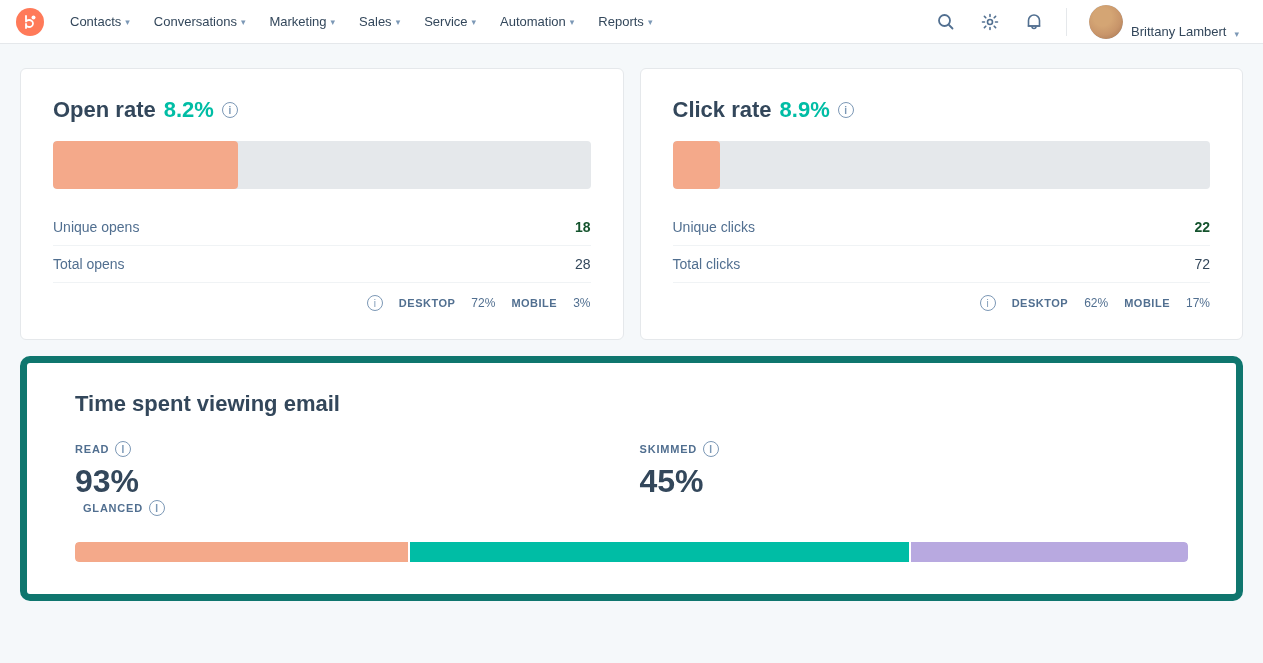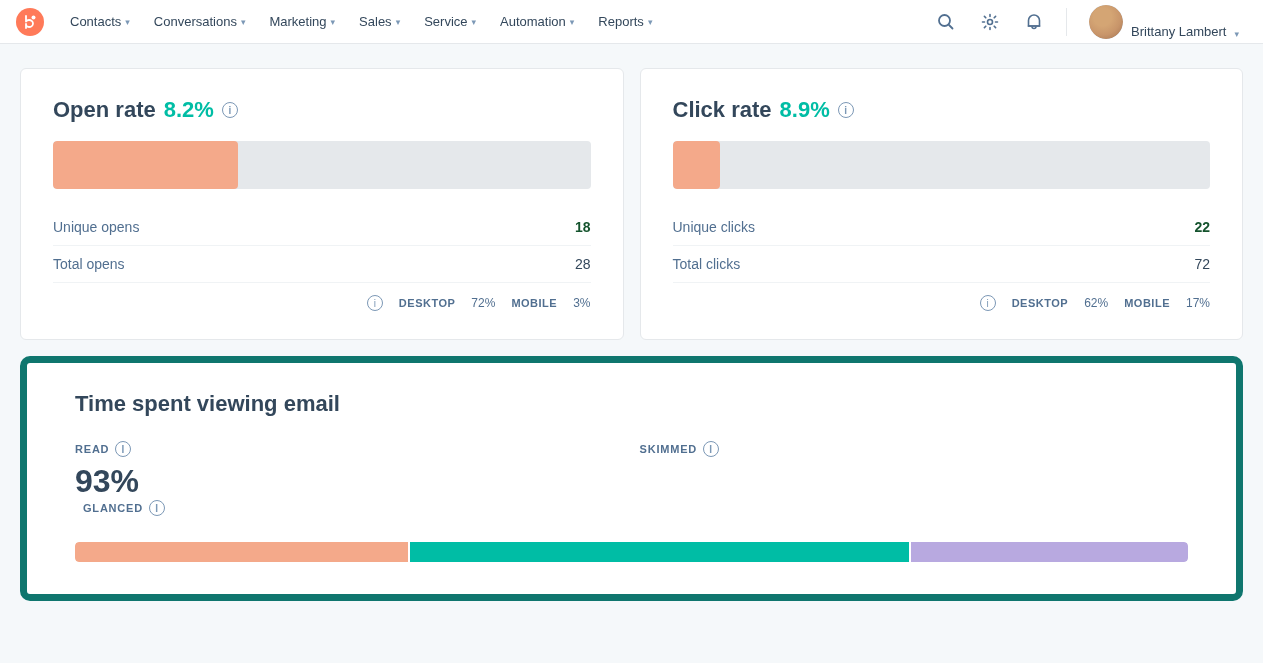--- a/index.html
+++ b/index.html
@@ -377,20 +377,21 @@
           <span>READ</span>
           <span class="info-icon">i</span>
         </div>
         <div class="time-metric-value">93%</div>
       </div>
       <div class="time-metric">
         <div class="time-metric-label">
           <span>SKIMMED</span>
           <span class="info-icon">i</span>
         </div>
+        <div class="time-metric-value">45%</div>
       </div>
       <div class="time-metric">
         <div class="time-metric-label">
           <span>GLANCED</span>
           <span class="info-icon">i</span>
         </div>
       </div>
     </div>
 
     <div class="time-bar-container">

